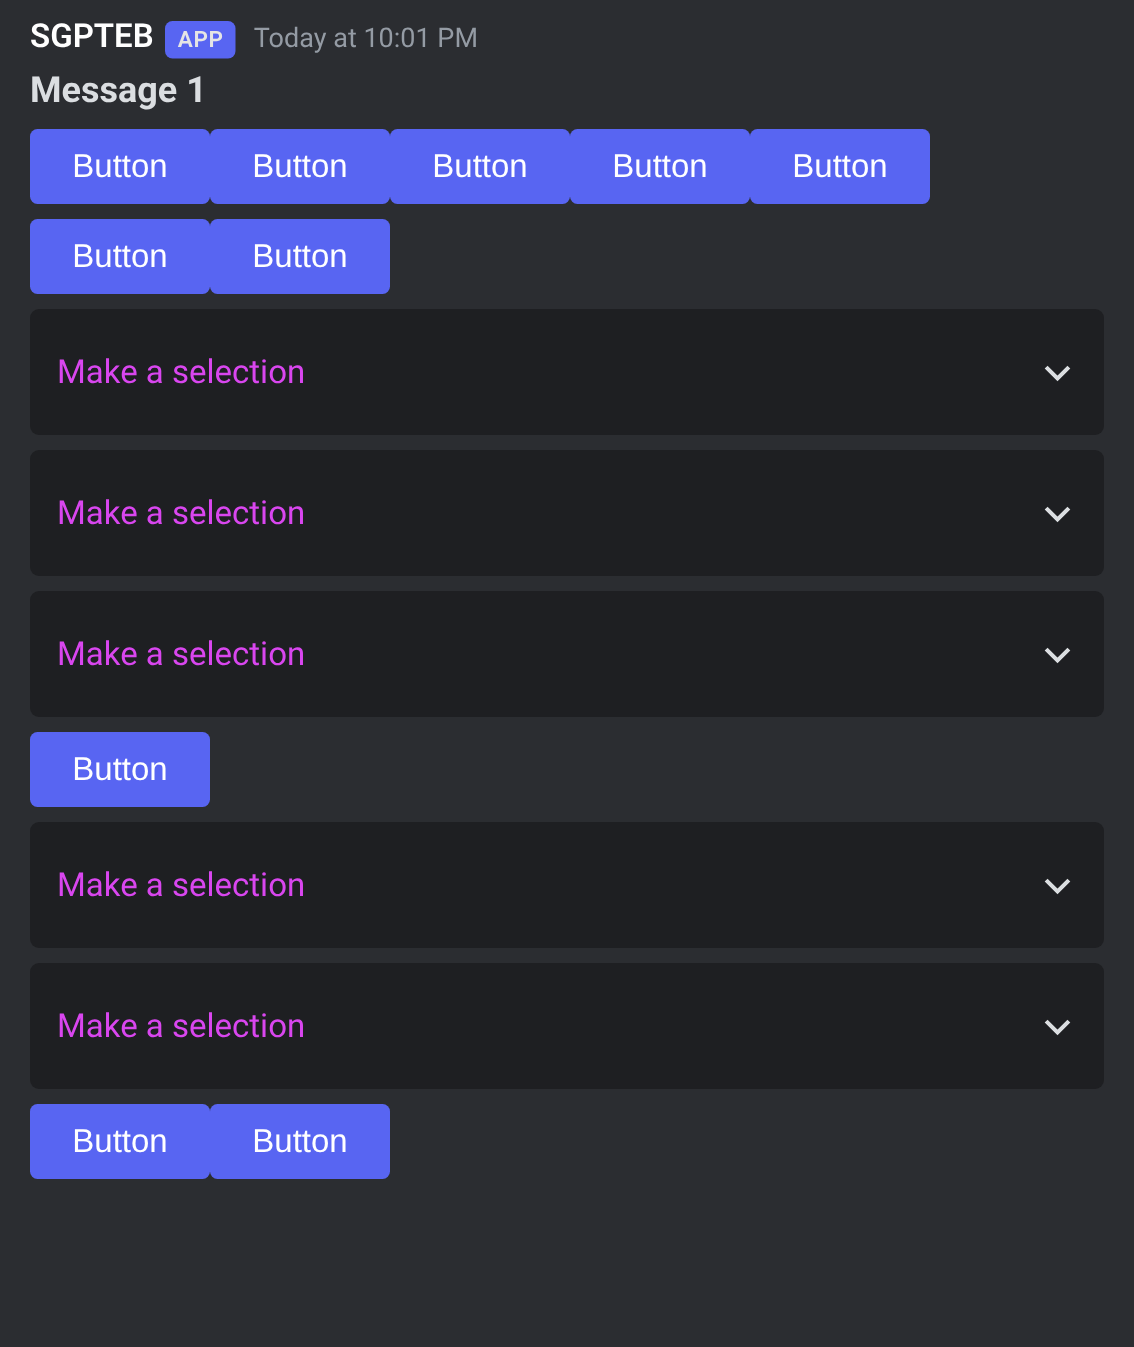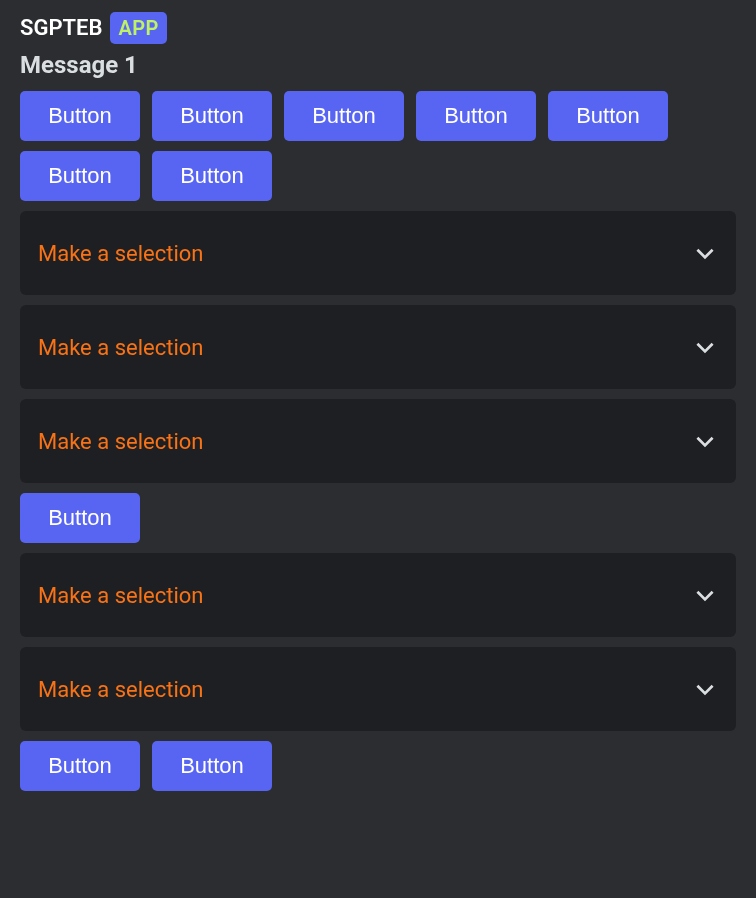--- a/index.html
+++ b/index.html
@@ -20,44 +20,43 @@
       gap: 8px;
       margin-bottom: 4px;
     }
     .username {
       font-weight: 600;
       font-size: 22px;
       color: #ffffff;
     }
     .app-badge {
       background: #5865f2;
-      color: #bef264;
+      color: #e5e5e5;
       font-weight: 600;
-      font-size: 20px;
+      font-size: 15px;
       padding: 2px 8px;
       border-radius: 5px;
       letter-spacing: 0.5px;
       line-height: 1.4;
     }
     .timestamp {
       color: #949ba4;
       font-size: 18px;
       font-weight: 400;
       margin-left: 4px;
     }
     .content-text {
       color: #dbdee1;
       font-size: 24px;
       font-weight: 700;
       margin: 6px 0 10px 0;
       line-height: 1.3;
     }
     .button-row {
       display: flex;
-      gap: 12px;
       margin: 10px 0;
       flex-wrap: wrap;
     }
     .discord-button {
       background: #5865f2;
       color: #ffffff;
       border: none;
       border-radius: 5px;
       padding: 12px 24px;
       font-size: 22px;
@@ -74,21 +73,21 @@
       height: 84px;
       display: flex;
       align-items: center;
       justify-content: space-between;
       margin: 10px 0;
       cursor: pointer;
       font-size: 22px;
       width: 100%;
     }
     .select-placeholder {
-      color: #f97316;
+      color: #d946ef;
       font-weight: 400;
     }
     .chevron {
       width: 26px;
       height: 26px;
       flex-shrink: 0;
     }
     .chevron svg {
       width: 100%;
       height: 100%;
@@ -98,20 +97,21 @@
     }
   </style>
 </head>
 <body>
 
 <div class="message">
 
   <div class="header">
     <span class="username">SGPTEB</span>
     <span class="app-badge">APP</span>
+    <span class="timestamp">Today at 10:01 PM</span>
   </div>
 
   <div class="content-text">Message 1</div>
 
   <div class="button-row">
     <button class="discord-button">Button</button>
     <button class="discord-button">Button</button>
     <button class="discord-button">Button</button>
     <button class="discord-button">Button</button>
     <button class="discord-button">Button</button>

